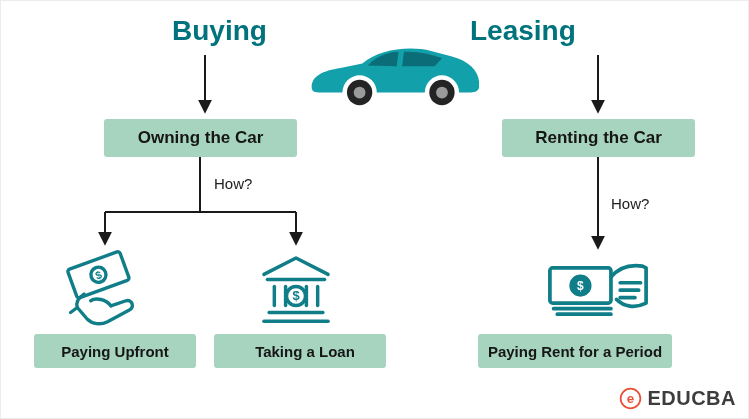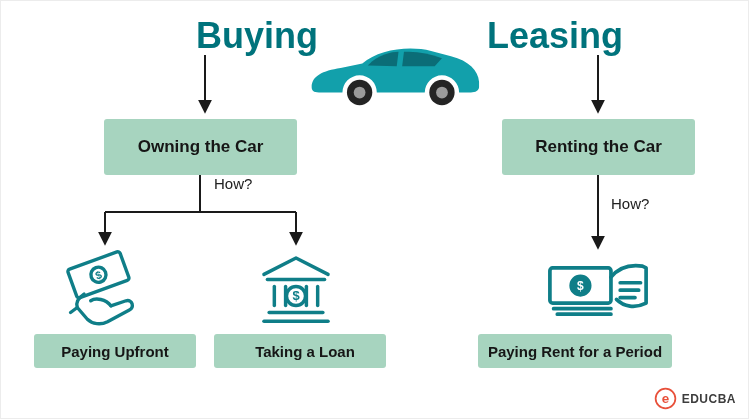--- a/index.html
+++ b/index.html
@@ -5,53 +5,53 @@
   html,body { margin:0; padding:0; background:#fff; }
   .canvas {
     position:relative; width:749px; height:419px;
     background:#ffffff; overflow:hidden; box-sizing:border-box;
     border:1px solid #ececec;
     font-family:"Liberation Sans", sans-serif;
   }
   .overlay { position:absolute; left:0; top:0; width:749px; height:419px; pointer-events:none; }
 
   .heading {
-    position:absolute; width:170px; text-align:center;
-    font-size:36px; font-weight:bold; color:var(--teal,#00737c);
+    position:absolute; width:170px; 
+    font-size:28px; font-weight:bold; color:var(--teal,#00737c);
   }
   .heading.buying  { left:171px; top:14px; }
   .heading.leasing { left:469px; top:14px; }
 
   .node {
     position:absolute; display:flex; align-items:center; justify-content:center;
     background:var(--box_bg,#a7d4bf); color:var(--box_text,#161616);
     font-weight:bold; border-radius:3px; text-align:center;
   }
-  .node.big   { font-size:17px; height:56px; }
+  .node.big   { font-size:17px; height:38px; }
   .node.small { font-size:15px; height:34px; }
   #owning        { left:103px; top:118px; width:193px; }
   #renting       { left:501px; top:118px; width:193px; }
   #paying-upfront{ left:33px;  top:333px; width:162px; }
   #taking-loan   { left:213px; top:333px; width:162px;padding-left:10px; }
   #paying-rent   { left:477px; top:333px; width:194px; }
 
   .how { position:absolute; font-size:15px; font-weight:500; color:#212121; }
   .how-left  { left:213px; top:174px; }
   .how-right { left:610px; top:194px; }
 
   .icon { position:absolute; }
   #car           { left:298px; top:22px;  width:190px; height:92px; }
   #icon-cash-hand{ left:56px;  top:246px; width:96px;  height:84px; }
   #icon-bank     { left:256px; top:248px; width:78px;  height:82px; }
   #icon-cash-pay { left:540px; top:254px; width:114px; height:74px; }
   .icon svg { width:100%; height:100%; display:block; }
 
   .logo { position:absolute; right:12px; bottom:8px; display:flex; align-items:center; gap:5px; }
   .logo-mark { width:23px; height:23px; display:block; }
-  .logo-text { font-weight:bold; font-size:12px; letter-spacing:0.5px; color:var(--logo_text,#3d3d3d); }
+  .logo-text { font-weight:bold; font-size:20px; letter-spacing:0.5px; color:var(--logo_text,#3d3d3d); }
 </style>
 </head>
 <body>
 
 <div class="canvas">
 
   <svg class="overlay" viewBox="0 0 749 419">
     <defs>
       <marker id="arrow" viewBox="0 0 10 10" refX="8" refY="5" markerWidth="7" markerHeight="7" orient="auto">
         <path d="M0,0 L10,5 L0,10 Z" fill="var(--line,#1a1a1a)"></path>

